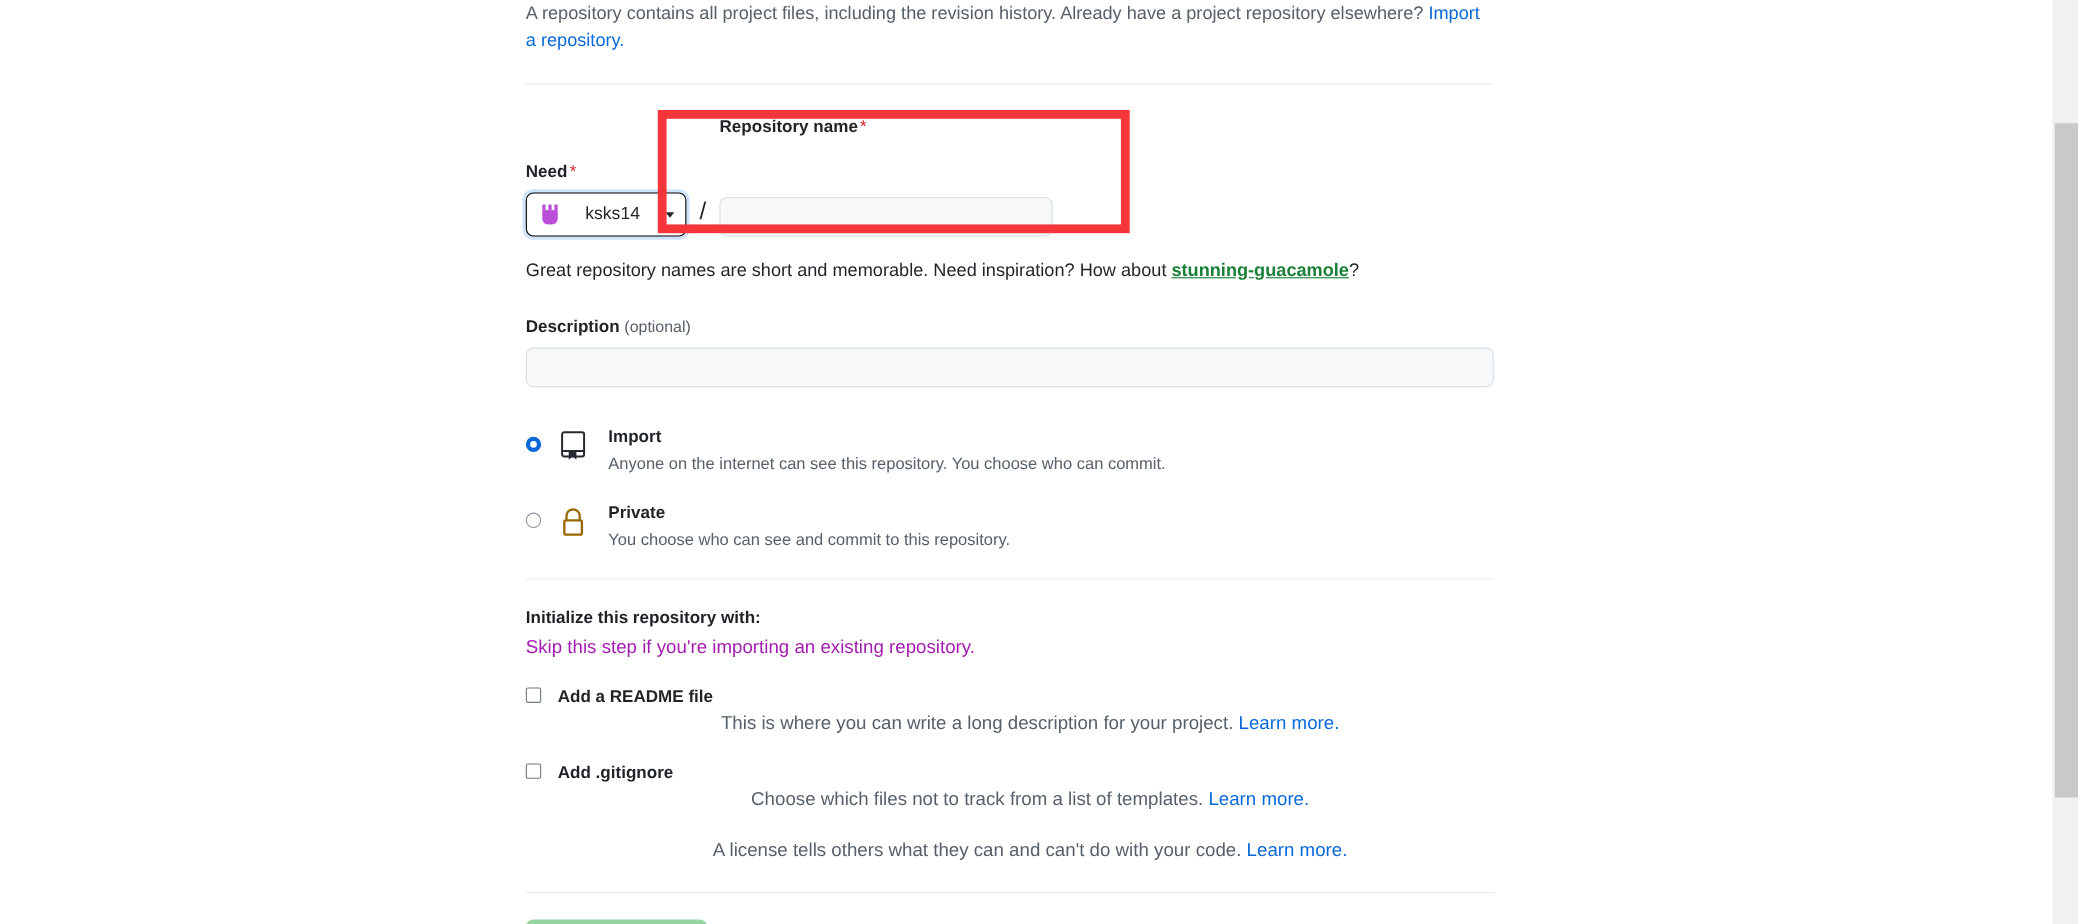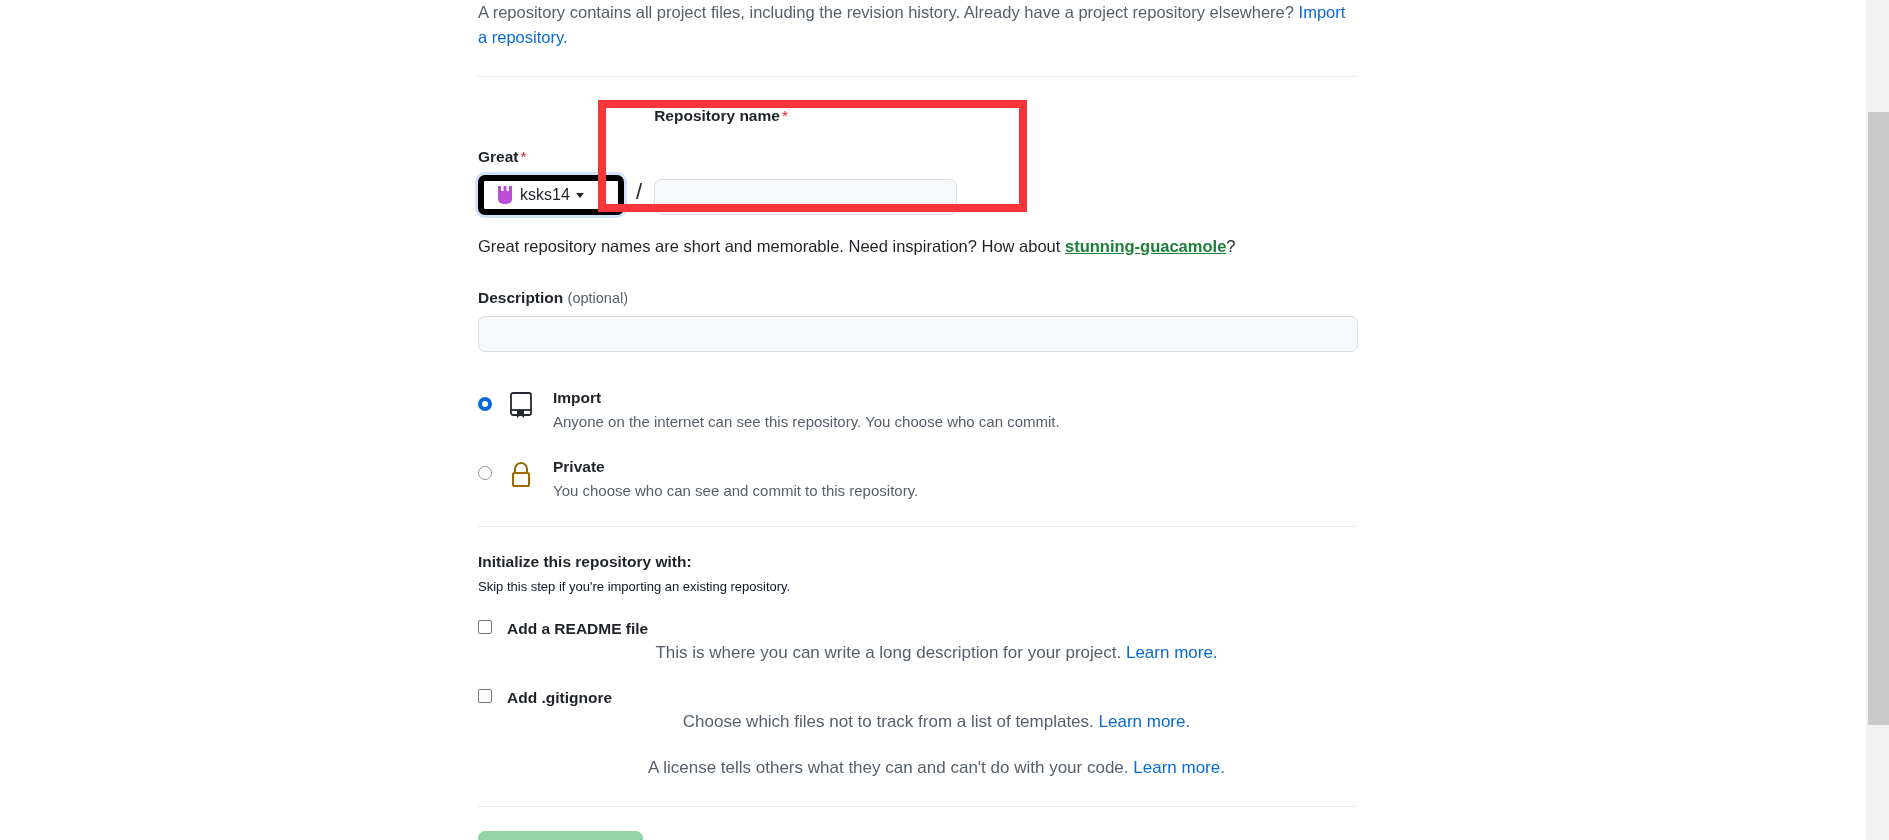--- a/index.html
+++ b/index.html
@@ -57,24 +57,24 @@
     display: block;
     white-space: nowrap;
   }
   .req { color: #cf222e; font-weight: normal; margin-left: 2px; }
   .optional { color: #57606a; font-weight: normal; font-size: 14.5px; }
 
   .owner-group { display: flex; flex-direction: column; }
   .owner-select {
     display: inline-flex;
     align-items: center;
-    gap: 4px;
+    gap: 21px;
     height: 40px;
     padding: 0 16px 0 10px;
-    border: 6px solid #000000;
+    border: 1px solid #000000;
     border-radius: 7px;
     background: #ffffff;
     box-shadow: 0 0 0 3px #cfe3fb;
     cursor: pointer;
     width: 146px;
   }
   .avatar {
     width: 22px; height: 22px;
     flex: 0 0 22px;
     border-radius: 3px;
@@ -186,22 +186,22 @@
   }
 
   
   .init-wrap { margin-top: 26px; }
   .init-title {
     font-size: 15.5px;
     font-weight: bold;
     color: #1f2328;
   }
   .init-sub {
-    font-size: 13px;
-    color: #0f172a;
+    font-size: 17px;
+    color: #a21caf;
     margin-top: 8px;
   }
   .check-row { margin-top: 26px; }
   .check-line { display: flex; }
   .checkbox {
     width: 14px; height: 14px;
     flex: 0 0 14px;
     border: 1px solid #6e7781;
     border-radius: 2px;
     background: #fff;
@@ -295,21 +295,21 @@
       <span>A repository contains all project files, including the revision history. Already have a project repository elsewhere?</span>
       <a class="link" href="#">Import a repository.</a>
     </p>
 
     <hr class="rule">
 
     <div class="namerow">
 
       <div class="owner-group">
         <label class="field-label">
-          <span>Great</span><span class="req">*</span>
+          <span>Need</span><span class="req">*</span>
         </label>
         <div class="owner-select">
           <span class="avatar">
             <svg width="22" height="22" viewBox="0 0 22 22" xmlns="http://www.w3.org/2000/svg">
               <rect width="22" height="22" fill="#ffffff"></rect>
               <rect x="4" y="2" width="3" height="5" fill="#b94fd6"></rect>
               <rect x="9.5" y="2" width="3" height="5" fill="#b94fd6"></rect>
               <rect x="15" y="2" width="3" height="5" fill="#b94fd6"></rect>
               <rect x="4" y="7" width="14" height="5" fill="#b94fd6"></rect>
               <path d="M4 11 H18 V15 Q18 20 11 20 Q4 20 4 15 Z" fill="#b94fd6"></path>

